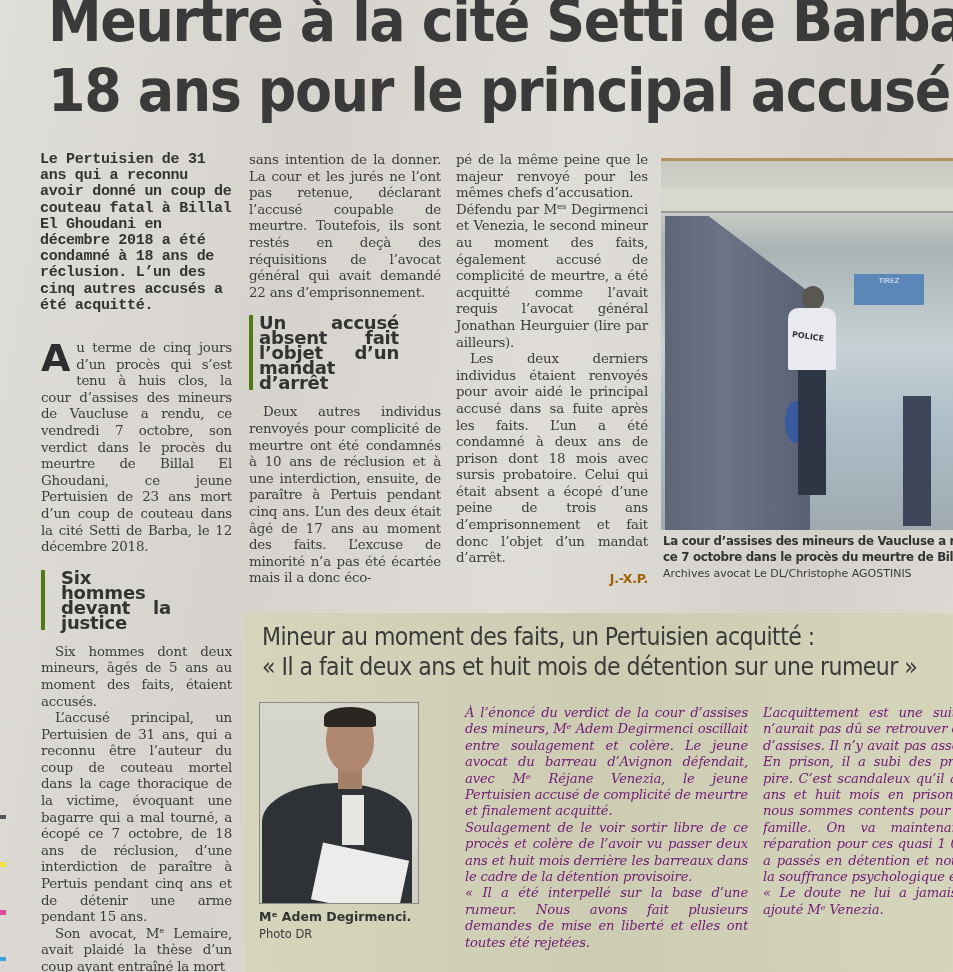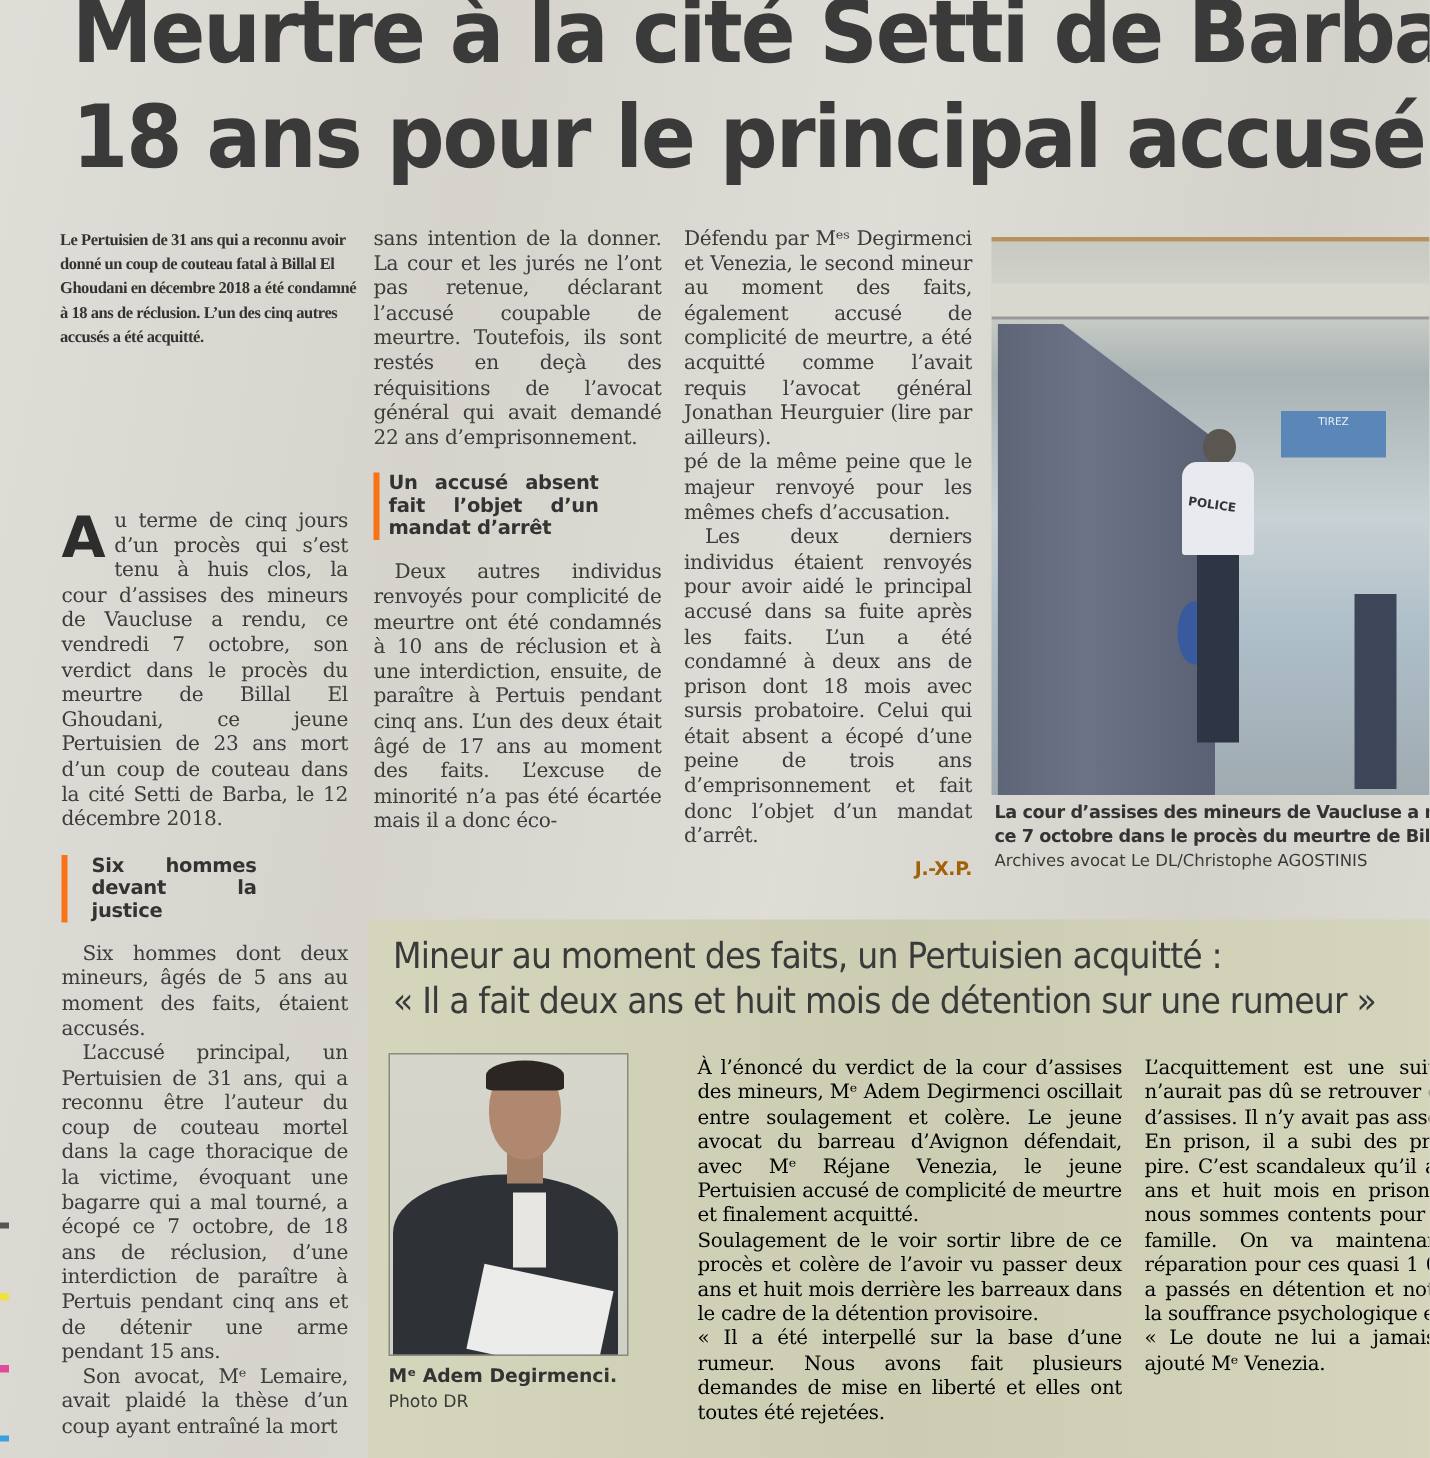--- a/index.html
+++ b/index.html
@@ -14,39 +14,39 @@
   .abs { position:absolute; }
   .headline {
     left:48px; top:-14px; width:940px;
     font-family:"DejaVu Sans", sans-serif; font-weight:bold;
     font-size:58px; line-height:70px; color:#3a3a3a;
     letter-spacing:-1.5px; white-space:nowrap;
     transform:scaleX(0.93); transform-origin:left top;
   }
   .chapo {
     left:40px; top:152px; width:200px;
-    font-family:Liberation Serif, serif; font-weight:bold;
-    font-size:11px; line-height:16.2px; color:#333;
+    font-family:Liberation Mono, monospace; font-weight:bold;
+    font-size:15px; line-height:16.2px; color:#333;
     letter-spacing:-0.3px;
   }
   .col {
     font-size:13.4px; line-height:16.6px; color:#3c3c3c;
     text-align:justify; hyphens:manual;
     letter-spacing:-0.2px;
   }
   .col p { margin:0; text-indent:14px; }
   .col p.noindent { text-indent:0; }
   .dropcap {
     float:left; font-family:"DejaVu Sans", sans-serif; font-weight:bold;
     font-size:38px; line-height:32px; margin:2px 6px 0 0; color:#2d2d2d;
   }
   .subhead {
     font-family:"DejaVu Sans", sans-serif; font-weight:bold;
-    font-size:13px; line-height:15px; color:#333;
-    border-left:4px solid #f97316; padding-left:6px; margin:14px 0 14px 0;
+    font-size:18px; line-height:15px; color:#333;
+    border-left:4px solid #4d7c0f; padding-left:6px; margin:14px 0 14px 0;
     letter-spacing:-0.2px;
   }
   .signature {
     font-family:"DejaVu Sans", sans-serif; font-weight:bold;
     font-size:12.5px; text-align:right; margin-top:4px; color:#a16207;
   }
   .photo1 {
     left:661px; top:158px; width:292px; height:372px;
     background:linear-gradient(180deg,#c8c9c0 0%,#d3d4cb 10%,#a9b3b4 24%,#c8d1d4 50%,#aebfc9 70%,#9faab0 100%);
     border-top:3px solid #b8925e; box-sizing:border-box; overflow:hidden;
@@ -107,21 +107,21 @@
   .photo2 .neck { position:absolute; left:78px; top:62px; width:24px; height:24px; background:#a48068; }
   .photo2 .jabot { position:absolute; left:82px; top:92px; width:22px; height:50px; background:#e8e6e0; }
   .photo2 .doc { position:absolute; left:56px; top:148px; width:88px; height:58px; background:#ececea; transform:rotate(12deg); }
   .caption2 {
     left:259px; top:909px; font-family:"DejaVu Sans", sans-serif; font-weight:bold; font-size:12.5px; color:#333; white-space:nowrap;
   }
   .credit2 {
     left:259px; top:927px; font-family:"DejaVu Sans", sans-serif; font-size:11.5px; color:#3a3a3a;
   }
   .boxcol {
-    font-size:13.2px; line-height:16.4px; color:#000000; text-align:justify; letter-spacing:-0.2px;
+    font-size:13.2px; line-height:16.4px; color:#701a75; text-align:justify; letter-spacing:-0.2px;font-style:italic;
   }
   .boxcol p { margin:0; }
   .clip { overflow:hidden; }
   .marks span { position:absolute; left:0; width:6px; }
 </style>
 </head>
 <body>
 
 <div class="abs headline">
   <div>Meurtre à la cité Setti de Barba</div>
@@ -140,22 +140,22 @@
   <p>Son avocat, Mᵉ Lemaire, avait plaidé la thèse d’un coup ayant entraîné la mort</p>
 </div>
 
 <div class="abs col" style="left:249px; top:152px; width:192px;">
   <p class="noindent">sans intention de la donner. La cour et les jurés ne l’ont pas retenue, déclarant l’accusé coupable de meurtre. Toutefois, ils sont restés en deçà des réquisitions de l’avocat général qui avait demandé 22 ans d’emprisonnement.</p>
   <div class="subhead" style="width:140px; margin-top:14px;">Un accusé absent fait l’objet d’un mandat d’arrêt</div>
   <p>Deux autres individus renvoyés pour complicité de meurtre ont été condamnés à 10 ans de réclusion et à une interdiction, ensuite, de paraître à Pertuis pendant cinq ans. L’un des deux était âgé de 17 ans au moment des faits. L’excuse de minorité n’a pas été écartée mais il a donc éco-</p>
 </div>
 
 <div class="abs col" style="left:456px; top:152px; width:192px;">
+  <p class="noindent">pé de la même peine que le majeur renvoyé pour les mêmes chefs d’accusation.</p>
   <p class="noindent">Défendu par Mᵉˢ Degirmenci et Venezia, le second mineur au moment des faits, également accusé de complicité de meurtre, a été acquitté comme l’avait requis l’avocat général Jonathan Heurguier (lire par ailleurs).</p>
-  <p class="noindent">pé de la même peine que le majeur renvoyé pour les mêmes chefs d’accusation.</p>
   <p>Les deux derniers individus étaient renvoyés pour avoir aidé le principal accusé dans sa fuite après les faits. L’un a été condamné à deux ans de prison dont 18 mois avec sursis probatoire. Celui qui était absent a écopé d’une peine de trois ans d’emprisonnement et fait donc l’objet d’un mandat d’arrêt.</p>
   <div class="signature">J.-X.P.</div>
 </div>
 
 <div class="abs photo1">
   <div class="beam"></div>
   <div class="sign">TIREZ</div>
   <div class="slab"></div>
   <div class="knob"></div>
   <div class="officer">

